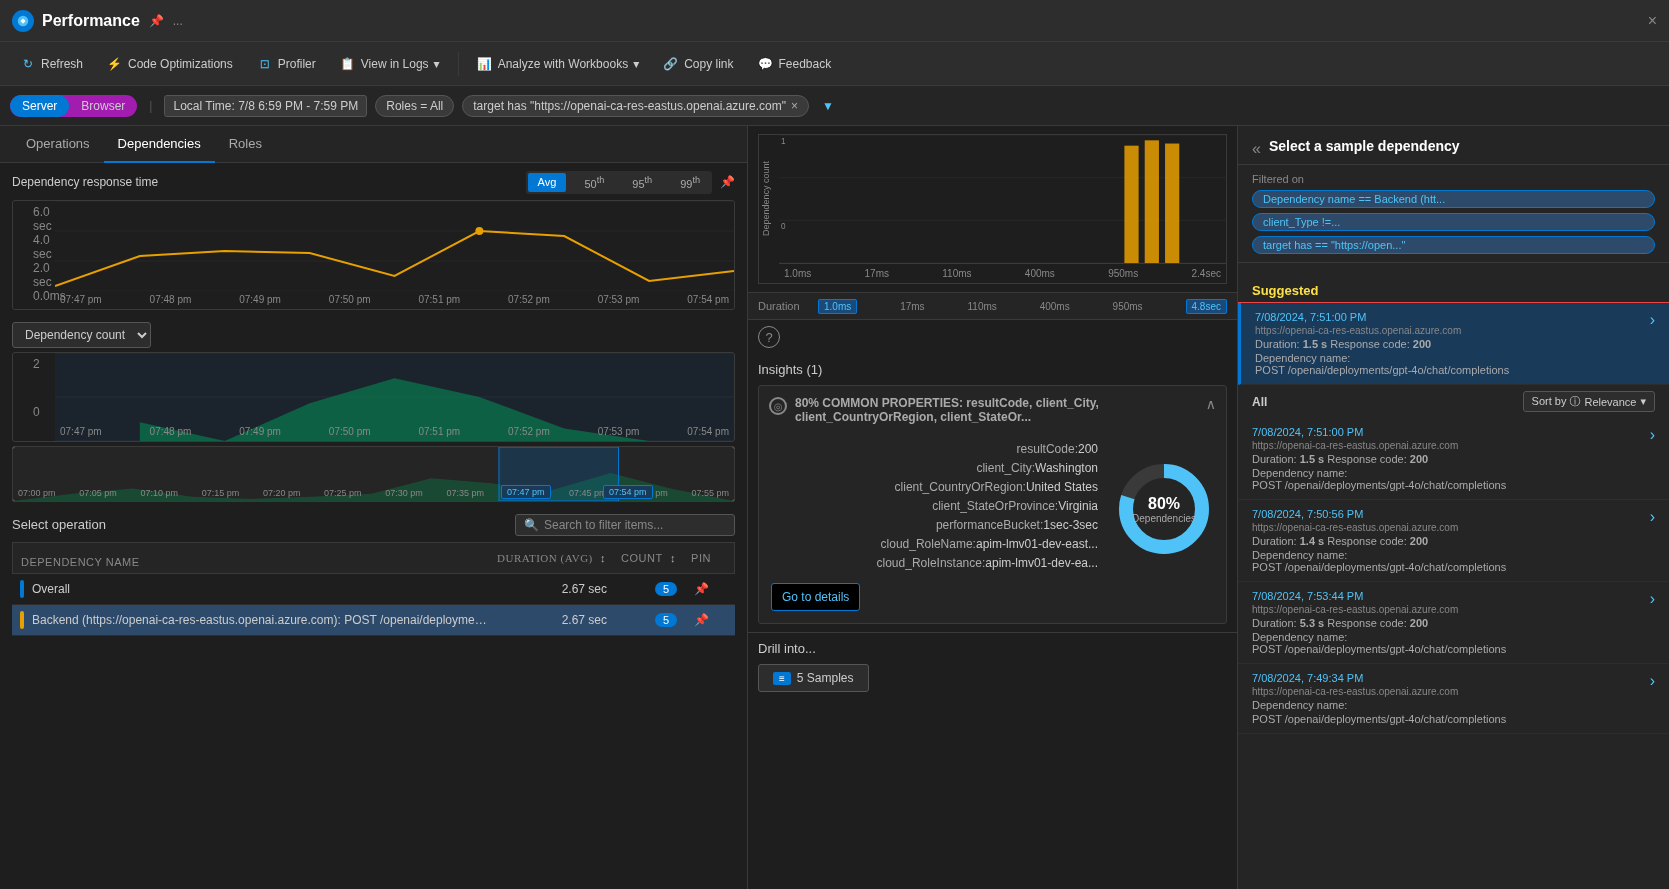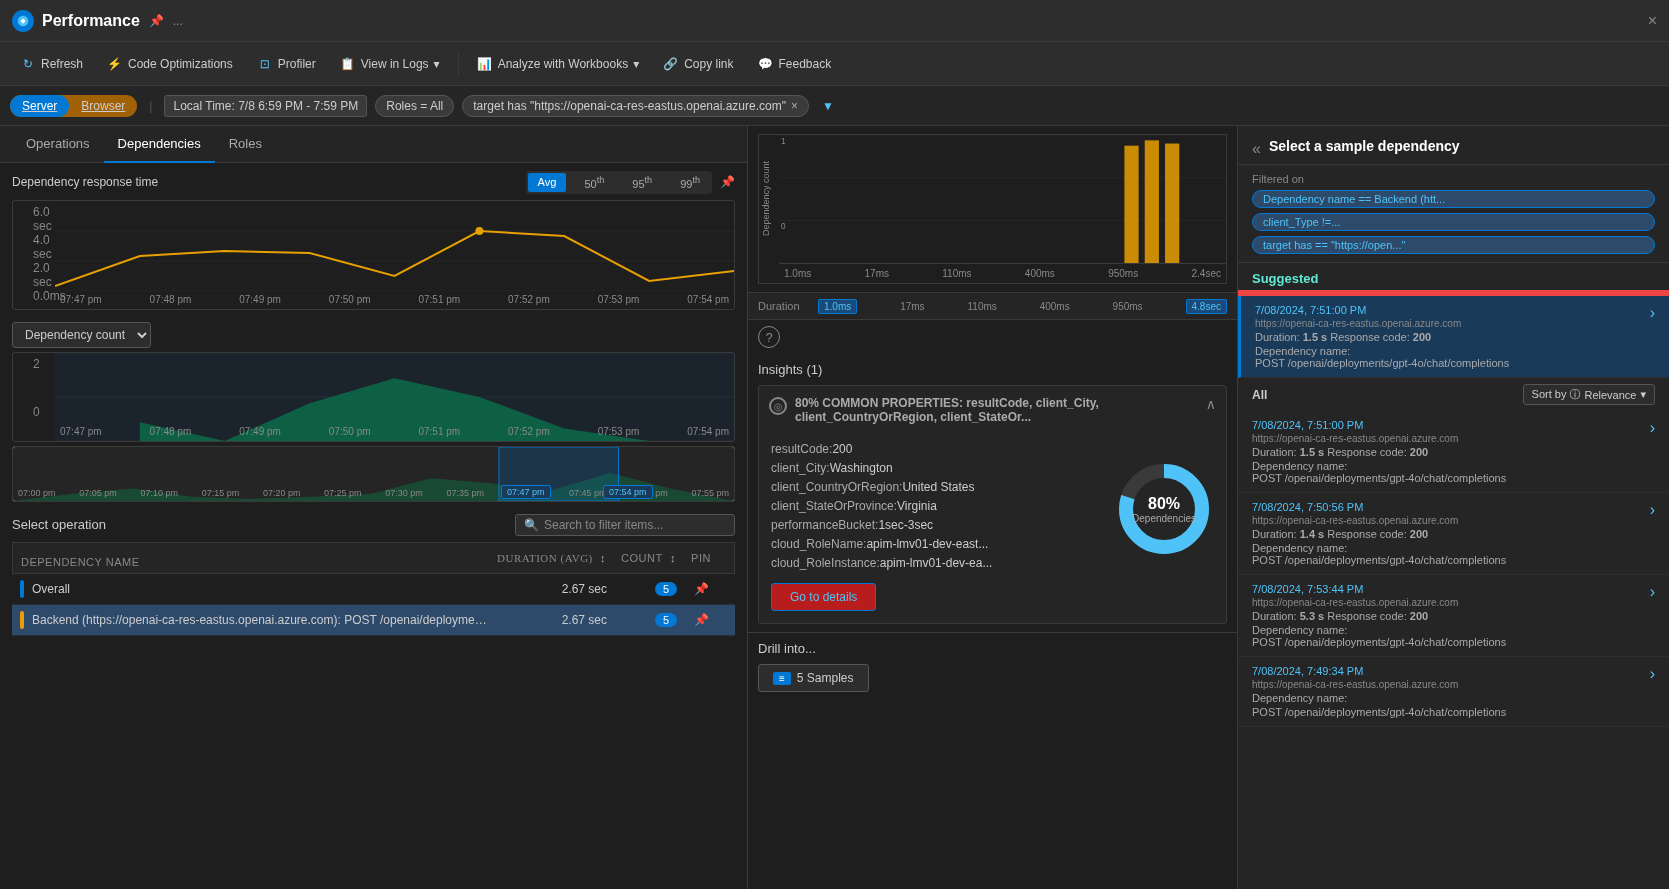--- a/index.html
+++ b/index.html
@@ -93,24 +93,23 @@
       display: flex;
       align-items: center;
       background: #252526;
       height: 40px;
       padding: 0 10px;
       gap: 8px;
       border-bottom: 1px solid #3a3a3a;
     }
     .server-browser-toggle {
       display: flex;
-      background: #a16207;
+      background: #a21caf;
       border-radius: 12px;
       overflow: hidden;
-      text-decoration: underline;
     }
     .toggle-btn {
       padding: 4px 12px;
       border: none;
       background: transparent;
       color: #cccccc;
       cursor: pointer;
       font-size: 12px;
       border-radius: 12px;
     }
@@ -488,21 +487,21 @@
       justify-content: center;
       font-size: 10px;
       color: #888;
       flex-shrink: 0;
       margin-top: 1px;
     }
     .insight-text { flex: 1; font-size: 12px; color: #aaa; font-weight: 600; }
     .insight-collapse { color: #888; cursor: pointer; font-size: 14px; }
 
     .insight-body { padding: 8px 12px 12px; }
-    .insight-row { display: flex; justify-content: flex-start; margin-bottom: 5px; font-size: 12px; color: #cccccc; }
+    .insight-row { display: flex; justify-content: flex-end; margin-bottom: 5px; font-size: 12px; color: #cccccc; }
     .insight-key { color: #aaa; }
     .insight-val { color: #cccccc; font-weight: 500; }
 
     
     .donut-area {
       display: flex;
       align-items: center;
       justify-content: center;
       margin: 8px 0;
     }
@@ -515,24 +514,24 @@
       position: absolute;
       top: 50%;
       left: 50%;
       transform: translate(-50%, -50%);
       text-align: center;
     }
     .donut-pct { font-size: 16px; font-weight: 700; color: #fff; }
     .donut-sub { font-size: 10px; color: #aaa; }
 
     .go-to-details-btn {
-      background: #b91c1c;
+      background: #000000;
       border: 1px solid #0078d4;
       color: #4fc3f7;
-      padding: 6px 18px;
+      padding: 6px 10px;
       border-radius: 3px;
       cursor: pointer;
       font-size: 12px;
       margin-top: 8px;
     }
 
     
     .drill-section {
       padding: 8px 10px;
       border-top: 1px solid #3a3a3a;
@@ -591,22 +590,23 @@
       color: #4fc3f7;
       border-radius: 10px;
       padding: 2px 10px;
       font-size: 11px;
     }
 
     .suggested-label {
       padding: 8px 14px 4px;
       font-size: 13px;
       font-weight: 600;
-      color: #5eead4;
-      border-bottom: 6px solid #ef4444;
+      color: #fde047;
+      border-bottom: 1px solid #ef4444;
+      margin-top: 12px;
     }
 
     .sample-list {
       overflow-y: auto;
       flex: 1;
     }
     .sort-row {
       display: flex;
       align-items: center;
       justify-content: space-between;

